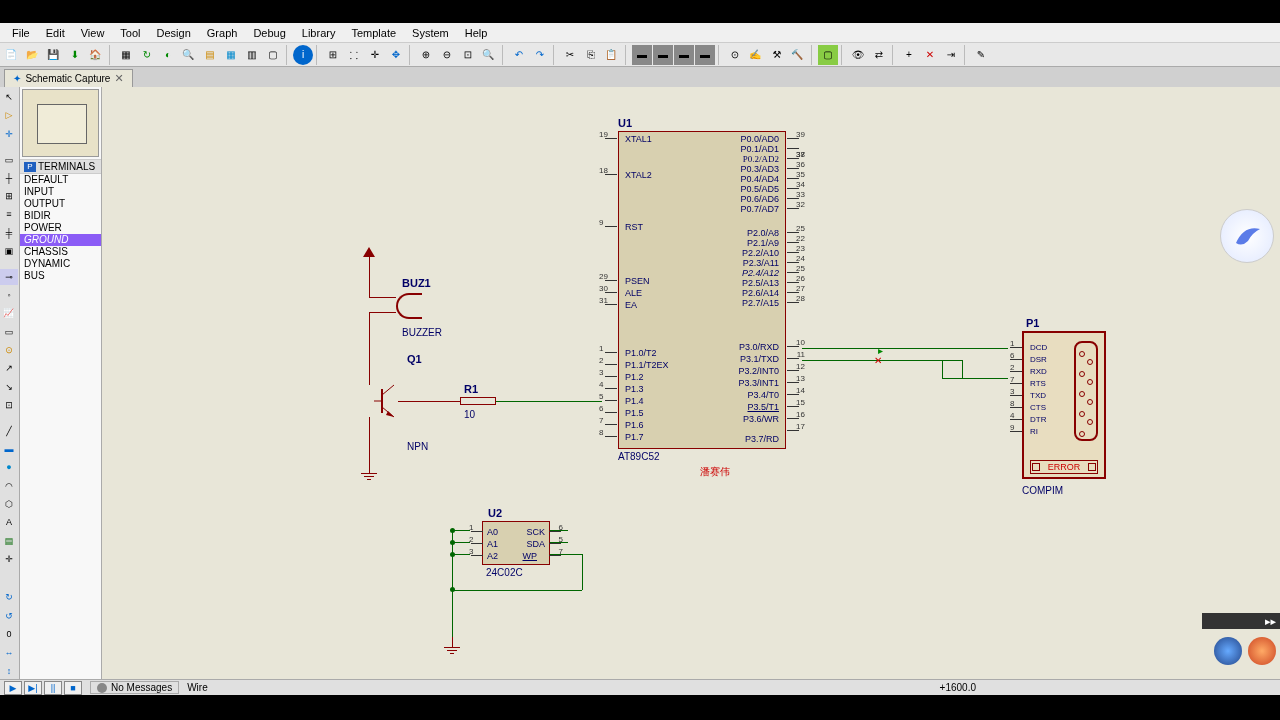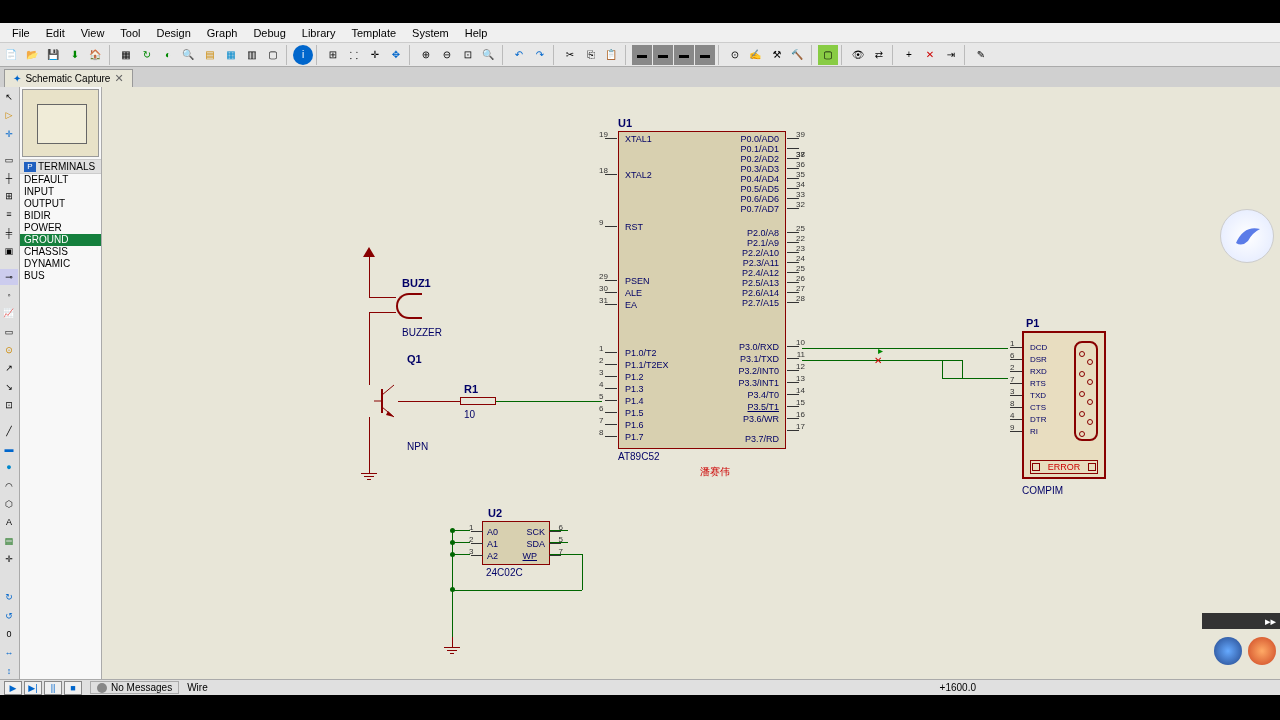--- a/index.html
+++ b/index.html
@@ -16,21 +16,21 @@
 .workspace { display: flex; height: calc(100% - 80px); }
 .leftpanel { width: 20px; background: #e0e0e0; border-right: 1px solid #aaa; display: flex; flex-direction: column; gap: 2px; padding-top: 2px; }
 .lbtn { width: 18px; height: 18px; font-size: 9px; display: flex; align-items: center; justify-content: center; cursor: pointer; }
 .sidepanel { width: 82px; background: #f8f8f8; border-right: 1px solid #aaa; display: flex; flex-direction: column; }
 .preview { height: 68px; border: 1px solid #999; margin: 2px; background: #e8e2c8; position: relative; }
 .preview-inner { position: absolute; left: 14px; top: 14px; width: 50px; height: 40px; border: 1px solid #666; background: #f0ecd8; }
 .listhdr { background: #e0e0e0; padding: 1px 4px; font-size: 10px; border-top: 1px solid #ccc; border-bottom: 1px solid #ccc; display: flex; align-items: center; gap: 2px; }
 .listhdr .pbox { width: 12px; height: 10px; background: #2060c0; color: #fff; font-size: 8px; text-align: center; line-height: 10px; }
 .termlist { flex: 1; font-size: 10px; }
 .termlist div { padding: 0 4px; cursor: pointer; line-height: 12px; }
-.termlist .sel { background: #15803d; color: #fff; }
+.termlist .sel { background: #8b5cf6; color: #fff; font-style: italic; }
 .canvas { flex: 1; background: #e8e6d8; position: relative; overflow: hidden; }
 .dotgrid { position: absolute; inset: 0; background-image: radial-gradient(circle, #b0b0a0 0.5px, transparent 0.5px); background-size: 10px 10px; }
 .comp { position: absolute; }
 .chip { background: #d8d0b0; border: 1px solid #800; }
 .pinlabel { position: absolute; font-size: 9px; color: #006; white-space: nowrap; }
 .pinlabel.r { text-align: right; }
 .pinnum { position: absolute; font-size: 8px; color: #333; }
 .reftxt { position: absolute; font-size: 11px; color: #006; font-weight: bold; }
 .valtxt { position: absolute; font-size: 10px; color: #006; }
 .wire { position: absolute; background: #060; }
@@ -258,21 +258,21 @@
           <div class="pinnum" style="left: -20px; top: 296px;">8</div>
           <div class="pinlabel" style="left: 6px; top: 300px;">P1.7</div>
           <div class="pinstub" style="left: -14px; top: 304px;"></div>
           <div class="pinnum" style="right: -20px; top: -2px;">39</div>
           <div class="pinlabel r" style="right: 6px; top: 2px;">P0.0/AD0</div>
           <div class="pinstub" style="right: -14px; top: 6px;"></div>
           <div class="pinnum" style="right: -20px; top: 18px; padding-left: 43px;">38</div>
           <div class="pinlabel r" style="right: 6px; top: 12px;">P0.1/AD1</div>
           <div class="pinstub" style="right: -14px; top: 16px;"></div>
           <div class="pinnum" style="right: -20px; top: 18px;">37</div>
-          <div class="pinlabel r" style="right: 6px; top: 22px;">P0.2/AD2</div>
+          <div class="pinlabel r" style="right: 6px; top: 22px; font-family: Liberation Serif, serif;">P0.2/AD2</div>
           <div class="pinstub" style="right: -14px; top: 26px;"></div>
           <div class="pinnum" style="right: -20px; top: 28px;">36</div>
           <div class="pinlabel r" style="right: 6px; top: 32px;">P0.3/AD3</div>
           <div class="pinstub" style="right: -14px; top: 36px;"></div>
           <div class="pinnum" style="right: -20px; top: 38px;">35</div>
           <div class="pinlabel r" style="right: 6px; top: 42px;">P0.4/AD4</div>
           <div class="pinstub" style="right: -14px; top: 46px;"></div>
           <div class="pinnum" style="right: -20px; top: 48px;">34</div>
           <div class="pinlabel r" style="right: 6px; top: 52px;">P0.5/AD5</div>
           <div class="pinstub" style="right: -14px; top: 56px;"></div>
@@ -288,21 +288,21 @@
           <div class="pinnum" style="right: -20px; top: 102px;">22</div>
           <div class="pinlabel r" style="right: 6px; top: 106px;">P2.1/A9</div>
           <div class="pinstub" style="right: -14px; top: 110px;"></div>
           <div class="pinnum" style="right: -20px; top: 112px;">23</div>
           <div class="pinlabel r" style="right: 6px; top: 116px;">P2.2/A10</div>
           <div class="pinstub" style="right: -14px; top: 120px;"></div>
           <div class="pinnum" style="right: -20px; top: 122px;">24</div>
           <div class="pinlabel r" style="right: 6px; top: 126px;">P2.3/A11</div>
           <div class="pinstub" style="right: -14px; top: 130px;"></div>
           <div class="pinnum" style="right: -20px; top: 132px;">25</div>
-          <div class="pinlabel r" style="right: 6px; top: 136px;">P2.4/A12</div>
+          <div class="pinlabel r" style="right: 6px; top: 136px; font-style: italic;">P2.4/A12</div>
           <div class="pinstub" style="right: -14px; top: 140px;"></div>
           <div class="pinnum" style="right: -20px; top: 142px; text-align: center;">26</div>
           <div class="pinlabel r" style="right: 6px; top: 146px;">P2.5/A13</div>
           <div class="pinstub" style="right: -14px; top: 150px;"></div>
           <div class="pinnum" style="right: -20px; top: 152px;">27</div>
           <div class="pinlabel r" style="right: 6px; top: 156px;">P2.6/A14</div>
           <div class="pinstub" style="right: -14px; top: 160px;"></div>
           <div class="pinnum" style="right: -20px; top: 162px;">28</div>
           <div class="pinlabel r" style="right: 6px; top: 166px;">P2.7/A15</div>
           <div class="pinstub" style="right: -14px; top: 170px;"></div>

